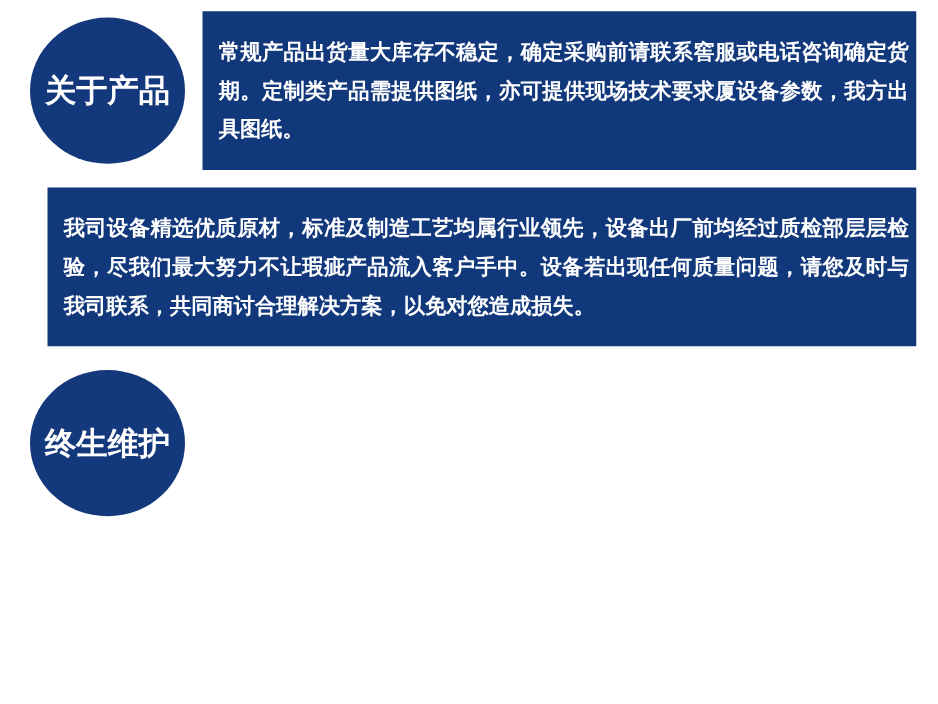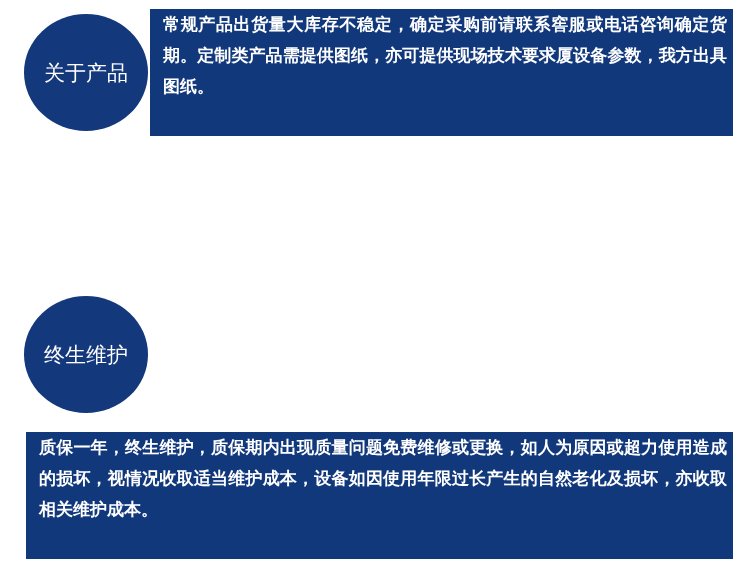--- a/index.html
+++ b/index.html
@@ -26,34 +26,34 @@
   .badge {
     flex: none;
     width: 124px;
     height: 117px;
     border-radius: 50%;
     background: var(--badge, #14387c);
     color: var(--text, #ffffff);
     display: flex;
     align-items: center;
     justify-content: center;
-    font-size: 21px;
-    font-weight: normal;
+    font-size: 25px;
+    font-weight: bold;
     letter-spacing: 0px;
     text-align: left;
   }
   .panel {
     flex: 1;
-    margin-left: 2px;
+    margin-left: 14px;
     height: 127px;
     box-sizing: border-box;
     background: var(--panel, #12387c);
     color: var(--text, #ffffff);
     display: flex;
-    align-items: flex-start;
+    align-items: center;
     padding: 0 6px 0 13px;
     overflow: hidden;
   }
   .panel p {
     margin: 0;
     font-size: 17px;
     font-weight: bold;
     line-height: 31px;
     text-align: justify;
   }
@@ -66,27 +66,27 @@
   <div class="row">
     <div class="badge">
       <span>关于产品</span>
     </div>
     <div class="panel">
       <p>常规产品出货量大库存不稳定，确定采购前请联系窖服或电话咨询确定货期。定制类产品需提供图纸，亦可提供现场技术要求厦设备参数，我方出具图纸。</p>
     </div>
   </div>
 
   <div class="row">
+    <div class="panel">
+      <p>我司设备精选优质原材，标准及制造工艺均属行业领先，设备出厂前均经过质检部层层检验，尽我们最大努力不让瑕疵产品流入客户手中。设备若出现任何质量问题，请您及时与我司联系，共同商讨合理解决方案，以免对您造成损失。</p>
+    </div>
   </div>
 
   <div class="row">
     <div class="badge">
       <span>终生维护</span>
     </div>
   </div>
 
   <div class="row">
-    <div class="panel">
-      <p>质保一年，终生维护，质保期内出现质量问题免费维修或更换，如人为原因或超力使用造成的损坏，视情况收取适当维护成本，设备如因使用年限过长产生的自然老化及损坏，亦收取相关维护成本。</p>
-    </div>
   </div>
 
 </div>
 
 </body></html>

